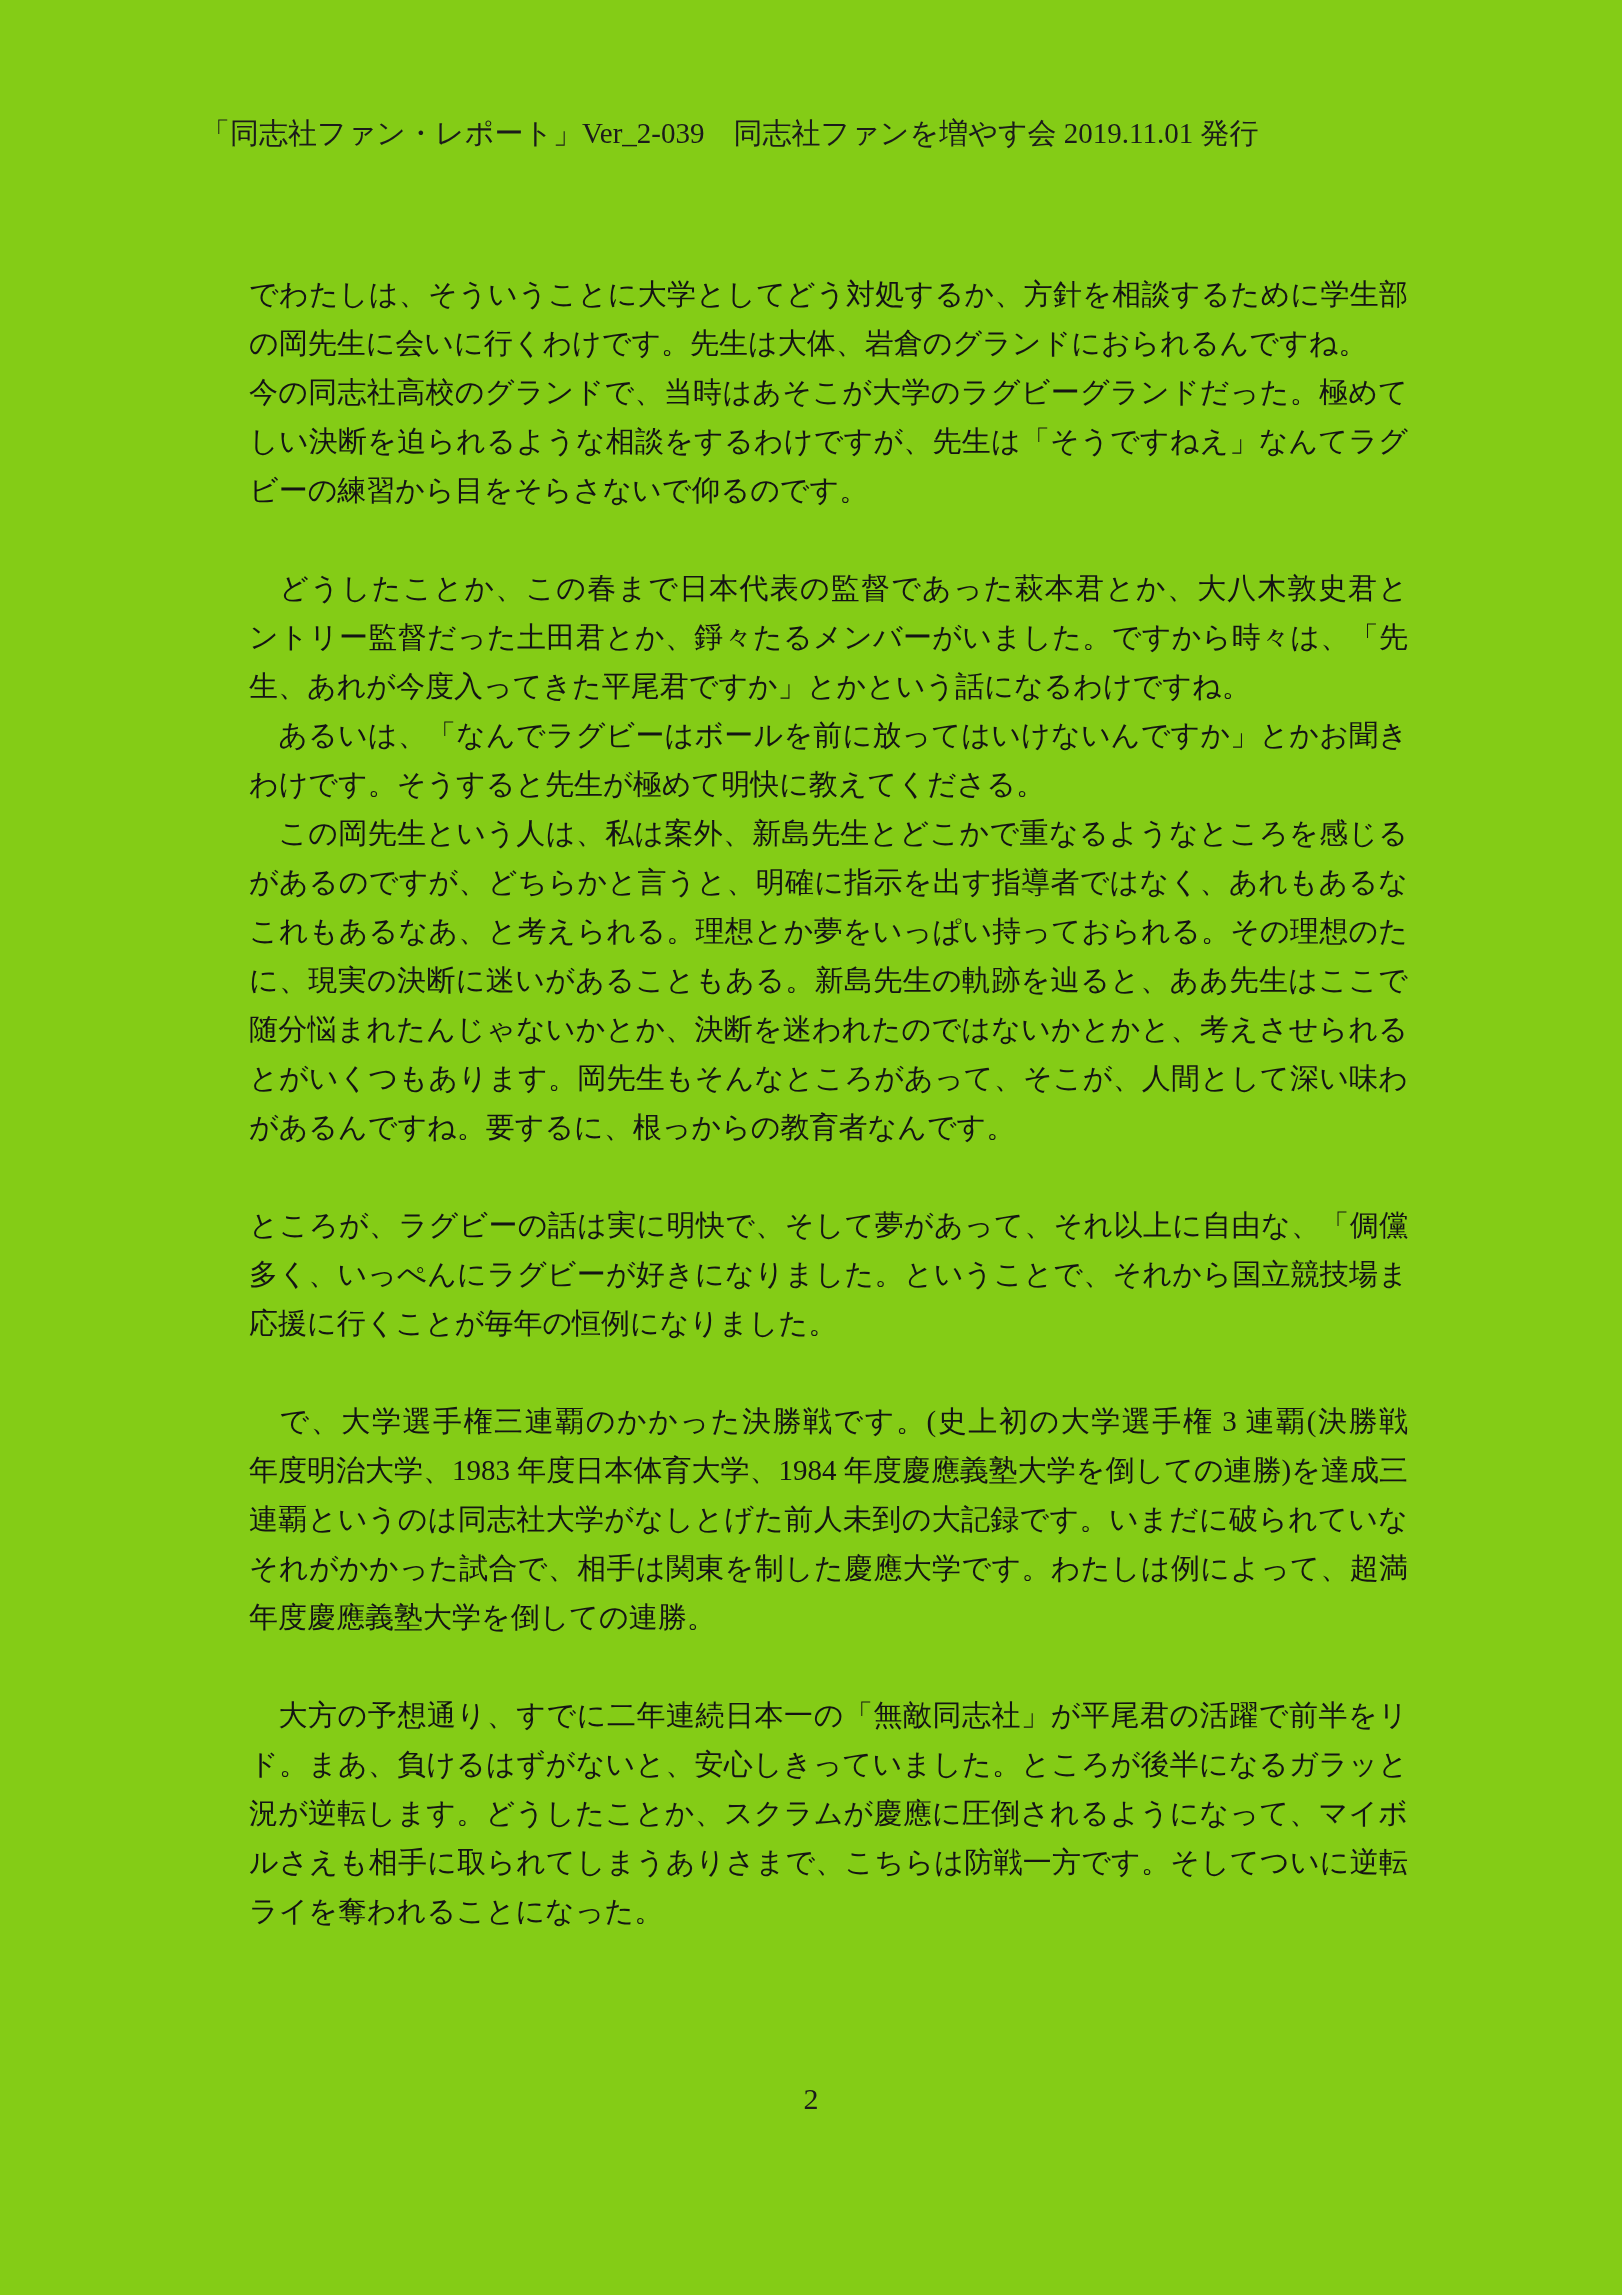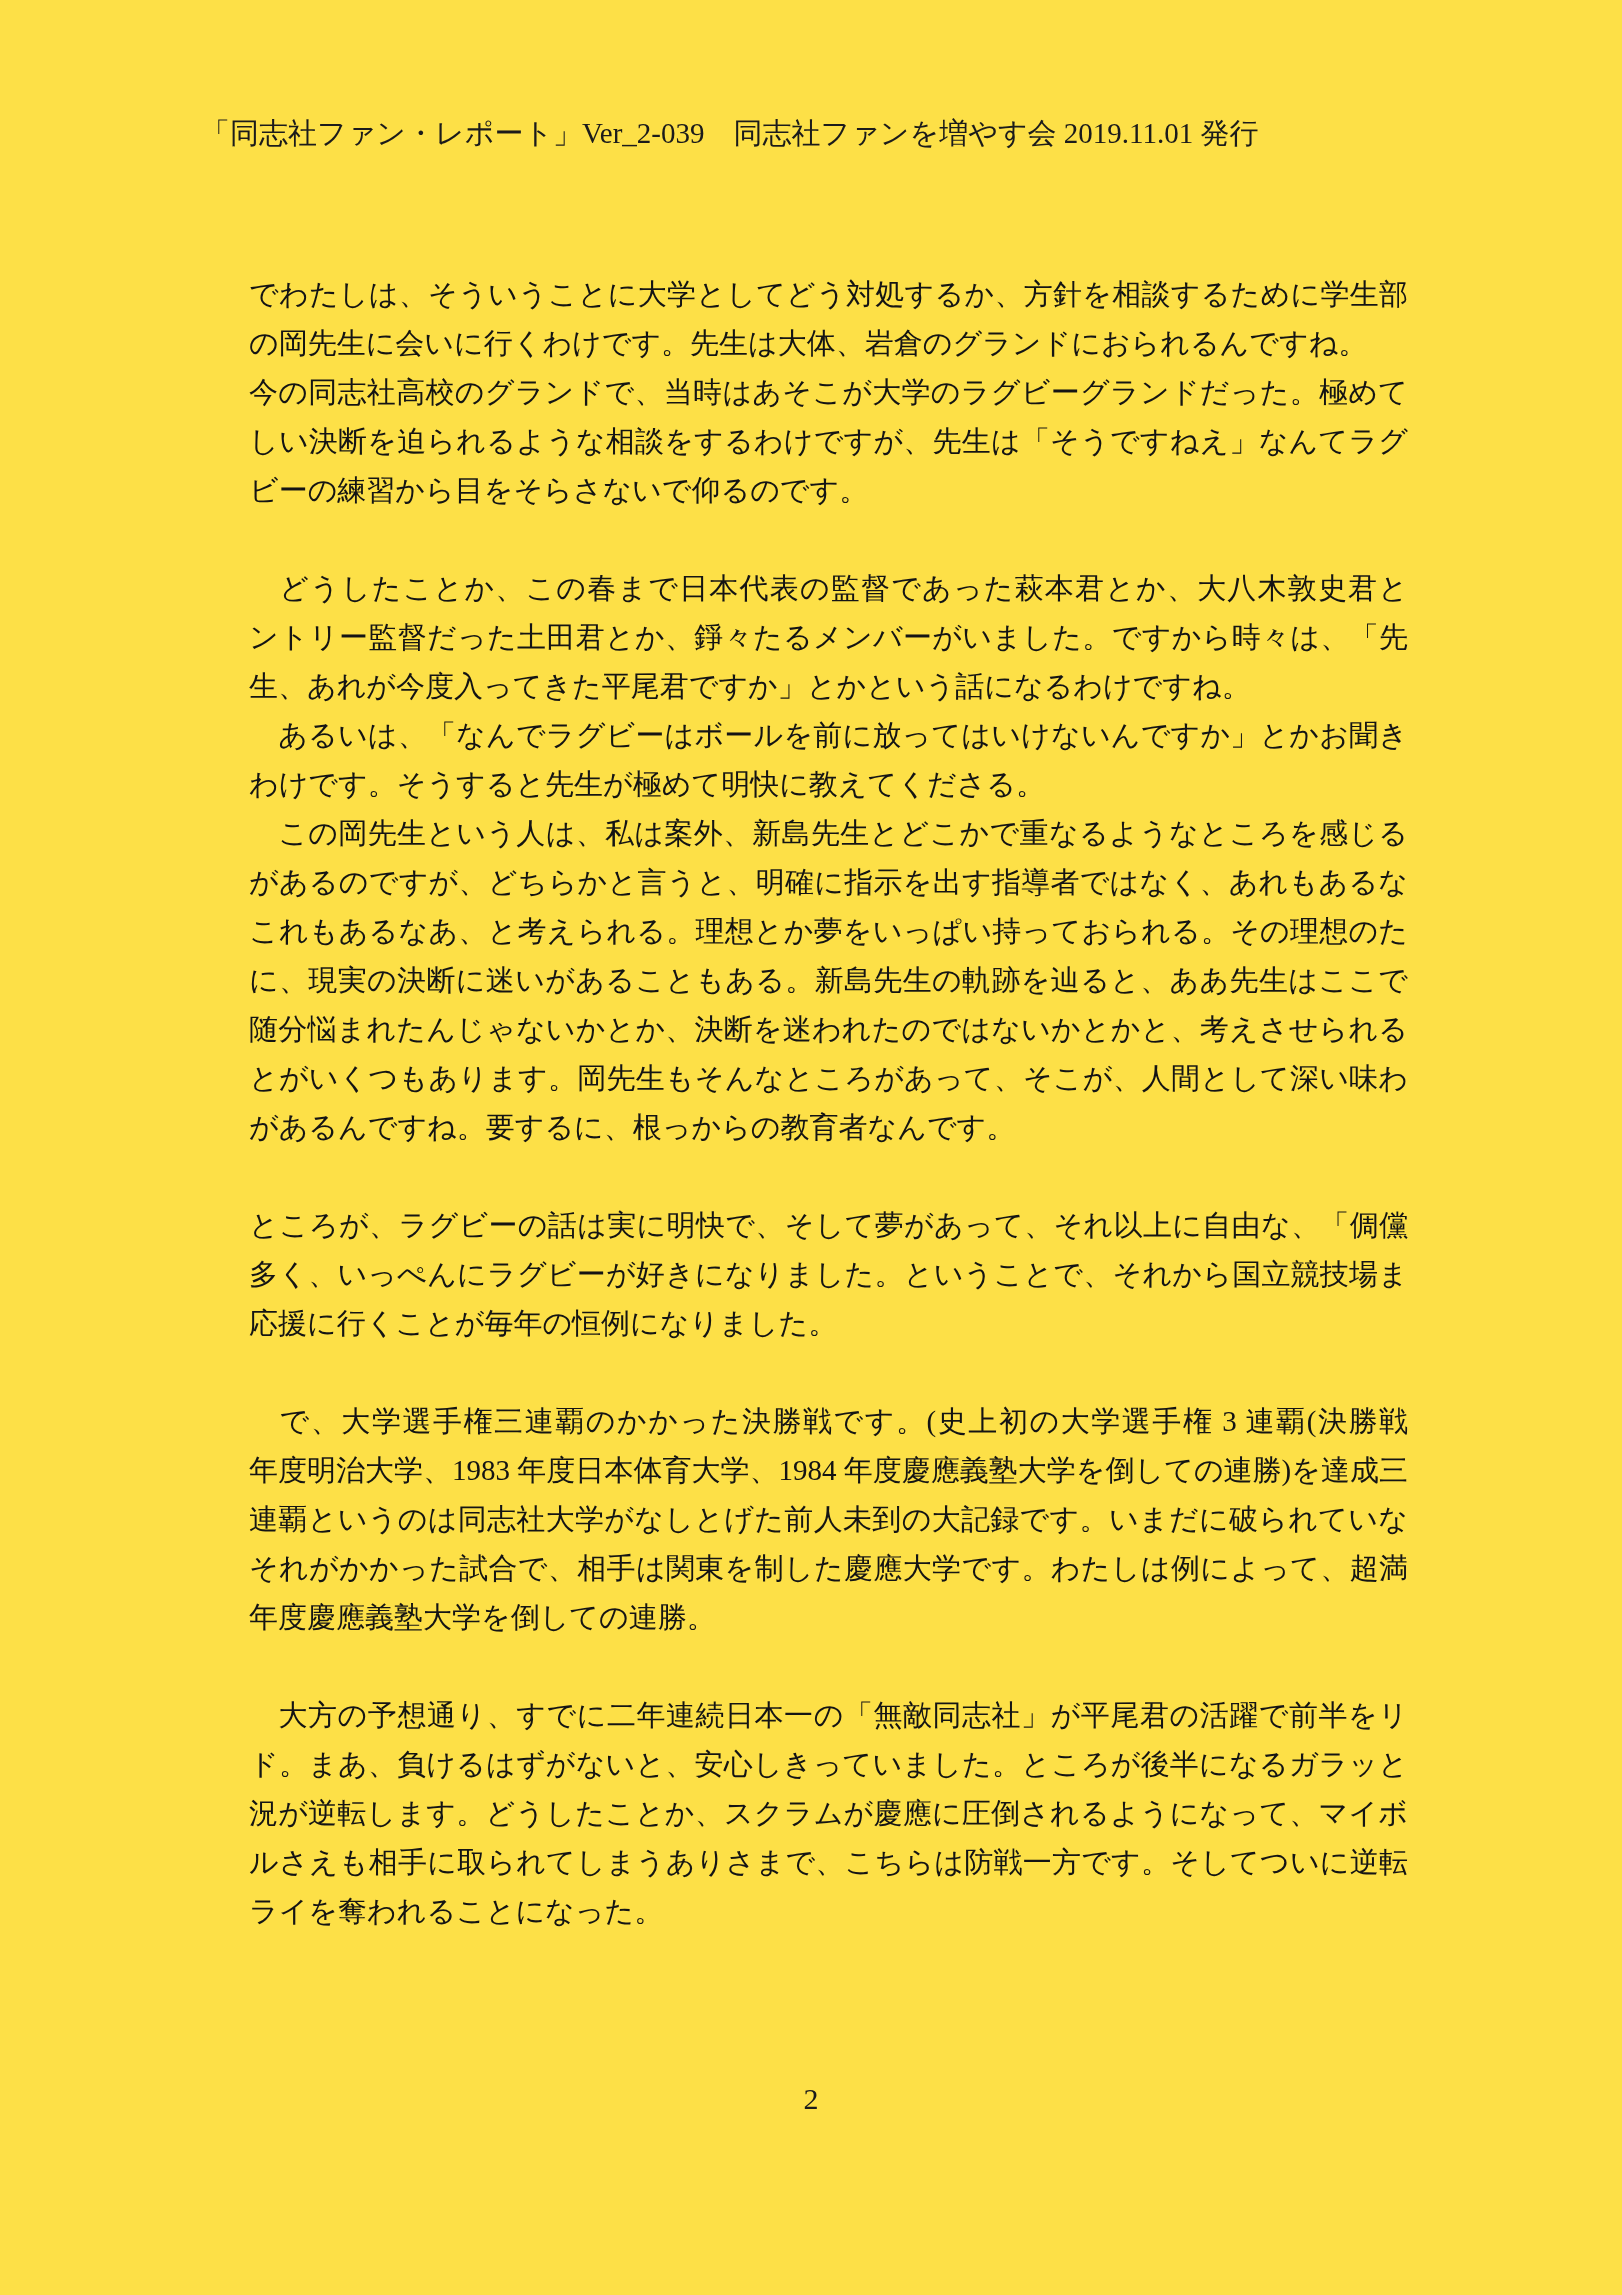--- a/index.html
+++ b/index.html
@@ -10,21 +10,21 @@
     width: 1622px;
     height: 2295px;
     background: #ffffff;
     position: relative;
     font-family: "Liberation Serif", "DejaVu Serif", serif;
     color: #141414;
   }
   .page {
     position: absolute;
     inset: 0;
-    background: #fde047;
+    background: #84cc16;
     overflow: hidden;
   }
   .header {
     position: absolute;
     left: 201px;
     top: 114px;
     font-size: 29px;
     white-space: pre;
     color: #1b1b1b;
   }

